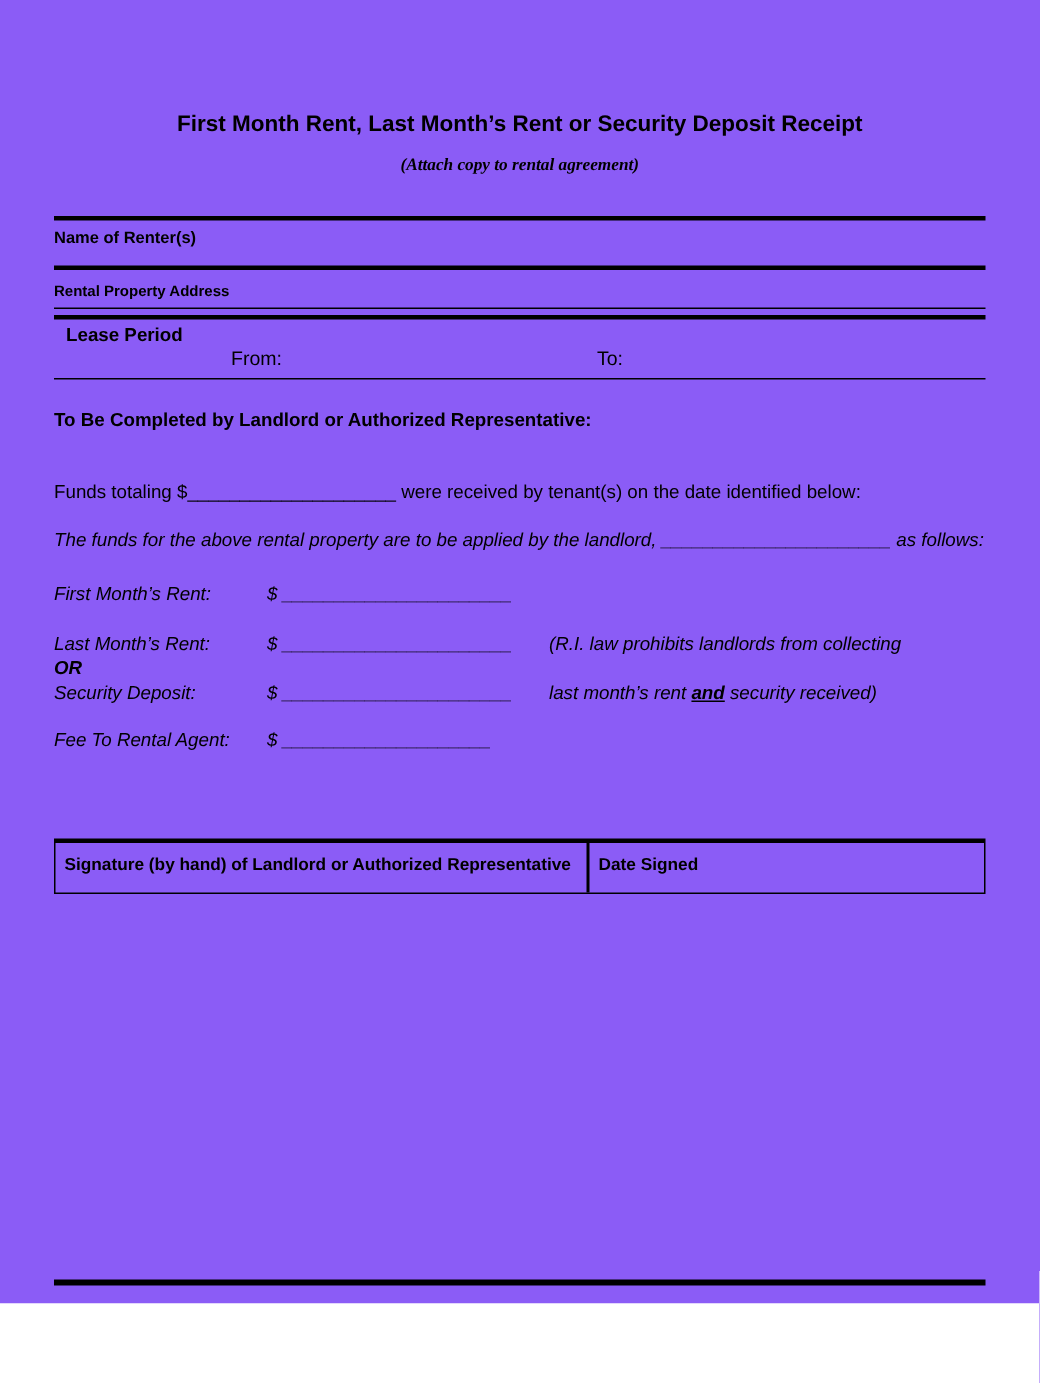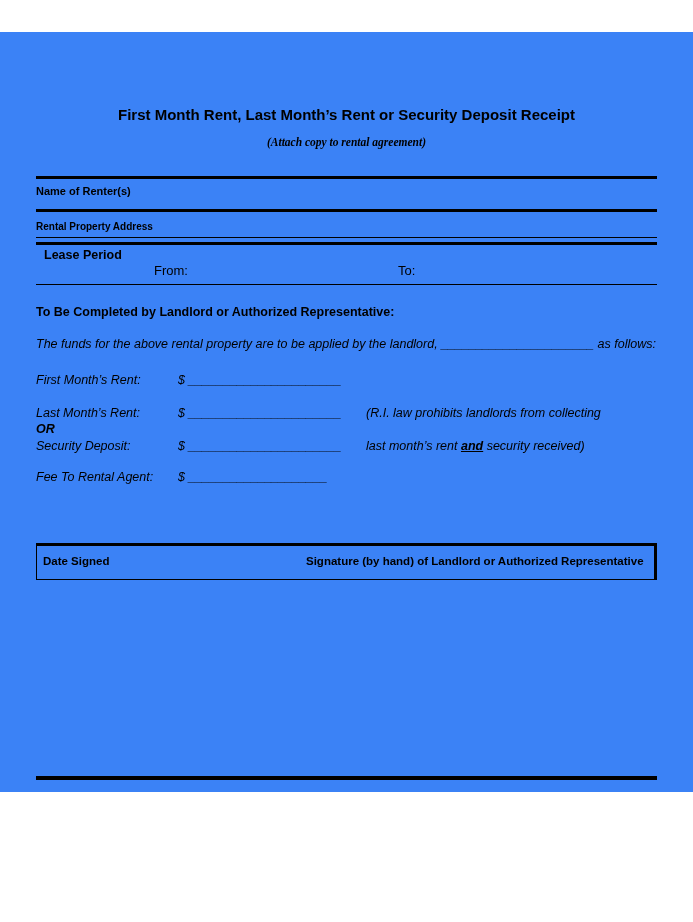--- a/index.html
+++ b/index.html
@@ -1,25 +1,24 @@
 <!DOCTYPE html>
 <html><head>
 <meta charset="utf-8">
 <style>
   * { box-sizing: border-box; }
   html, body { margin: 0; padding: 0; background: #ffffff; }
   .page {
     position: relative;
     width: 693px;
-    height: 760px;
-    background: #3b82f6;
+    height: 869px;
+    background: #8b5cf6;
     color: #000000;
     font-family: "Liberation Sans", sans-serif;
     overflow: hidden;
-    margin-top: 32px;
   }
   .content { padding: 74px 36px 0 36px; }
 
   .title {
     font-size: 15px;
     font-weight: bold;
     text-align: center;
     line-height: 18px;
   }
   .subtitle {
@@ -124,20 +123,23 @@
 
     <div class="lease-label">Lease Period</div>
     <div class="lease-row">
       <span class="lease-from">From:</span>
       <span class="lease-to">To:</span>
     </div>
     <div class="rule-thin lease-underline"></div>
 
     <div class="section-heading">To Be Completed by Landlord or Authorized Representative:</div>
 
+    <div class="funds-line">
+      <span>Funds totaling $</span><span>____________________</span><span> were received by tenant(s) on the date identified below:</span>
+    </div>
 
     <div class="applied-para">
       <span>The funds for the above rental property are to be applied by the landlord, </span><span>______________________</span><span> as follows:</span>
     </div>
 
     <div class="rent-rows">
 
       <div class="rent-row row-first">
         <span class="rent-label">First Month’s Rent:</span>
         <span class="rent-amount"><span>$</span> <span>______________________</span></span>
@@ -160,20 +162,20 @@
 
       <div class="rent-row row-fee">
         <span class="rent-label">Fee To Rental Agent:</span>
         <span class="rent-amount"><span>$</span> <span>____________________</span></span>
       </div>
 
     </div>
 
 
     <div class="sig-table">
+      <div class="sig-cell sig-cell-left">Signature (by hand) of Landlord or Authorized Representative</div>
       <div class="sig-cell sig-cell-right">Date Signed</div>
-      <div class="sig-cell sig-cell-left">Signature (by hand) of Landlord or Authorized Representative</div>
     </div>
 
   </div>
 
   <div class="footer-bar"></div>
 </div>
 
 </body></html>

